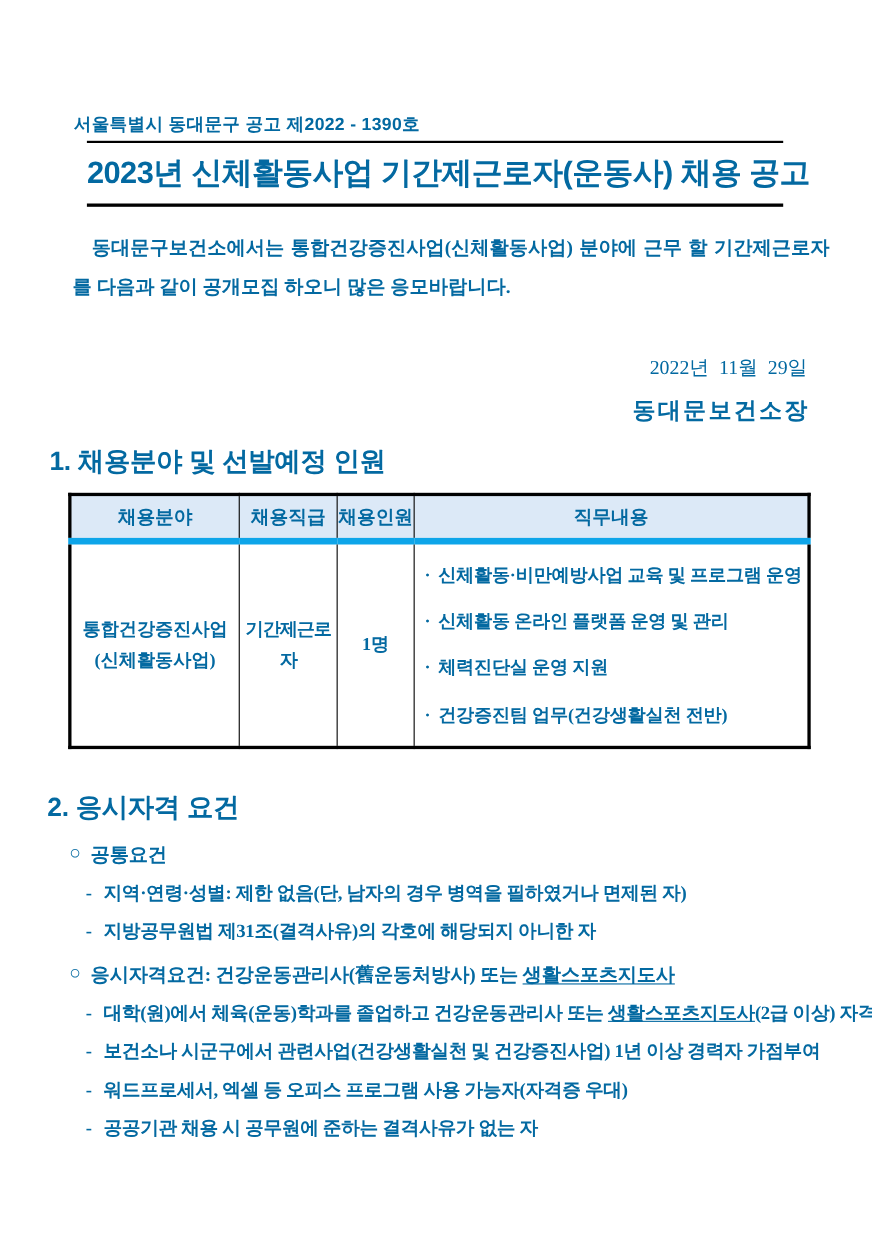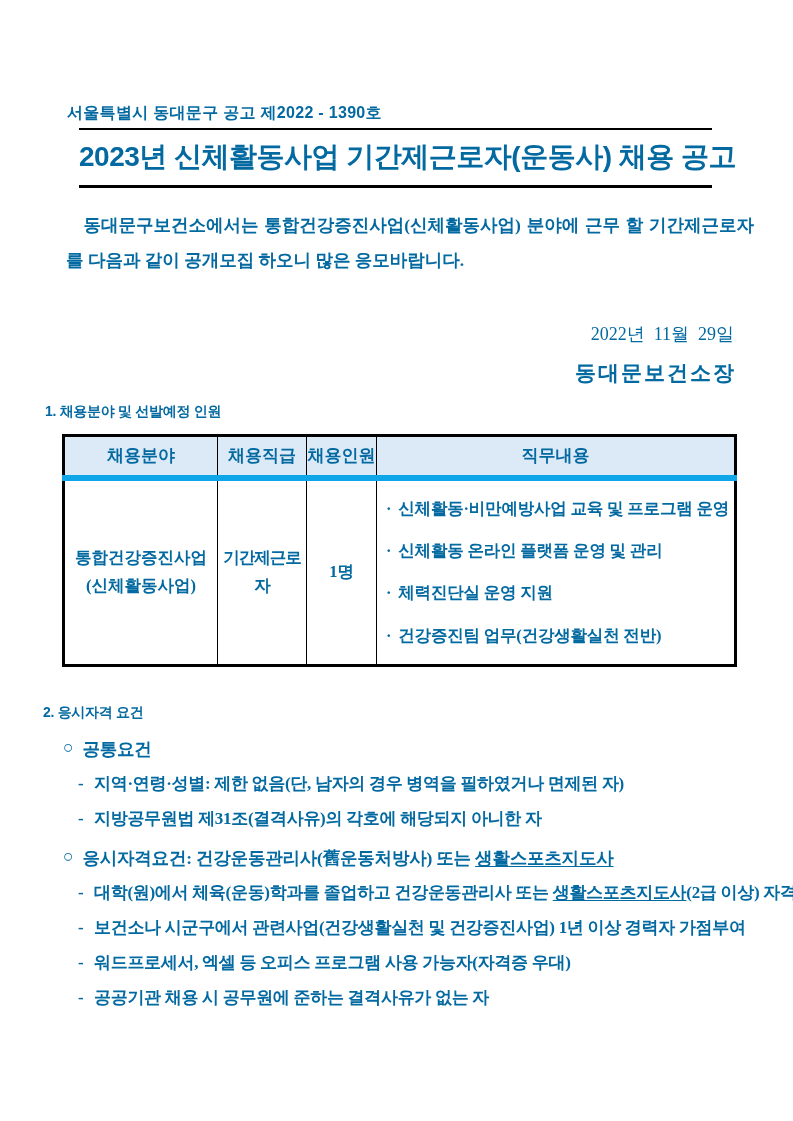--- a/index.html
+++ b/index.html
@@ -31,21 +31,21 @@
   .date-line {
     margin:44px 59px 0 0; text-align:right;
     font-size:18px; font-weight:500; white-space:pre;padding-left:28px;
   }
   .issuer-line {
     margin:13px 57px 0 0; text-align:right;
     font-size:21px; font-weight:800; letter-spacing:2px;
   }
   .sec-heading {
     font-family:"Liberation Sans","DejaVu Sans",sans-serif;
-    font-weight:800; font-size:14px; letter-spacing:-.3px; white-space:nowrap;
+    font-weight:800; font-size:24px; letter-spacing:-.3px; white-space:nowrap;
   }
   .sec1-heading { margin:16px 0 0 45px; }
   .sec2-heading { margin:37px 0 0 43px; }
   
   table.recruit {
     margin:13px 0 0 62px; width:672px; table-layout:fixed;
     border-collapse:collapse; border:3px solid #000;
   }
   table.recruit th, table.recruit td { border:1.5px solid #000; }
   table.recruit thead th {

